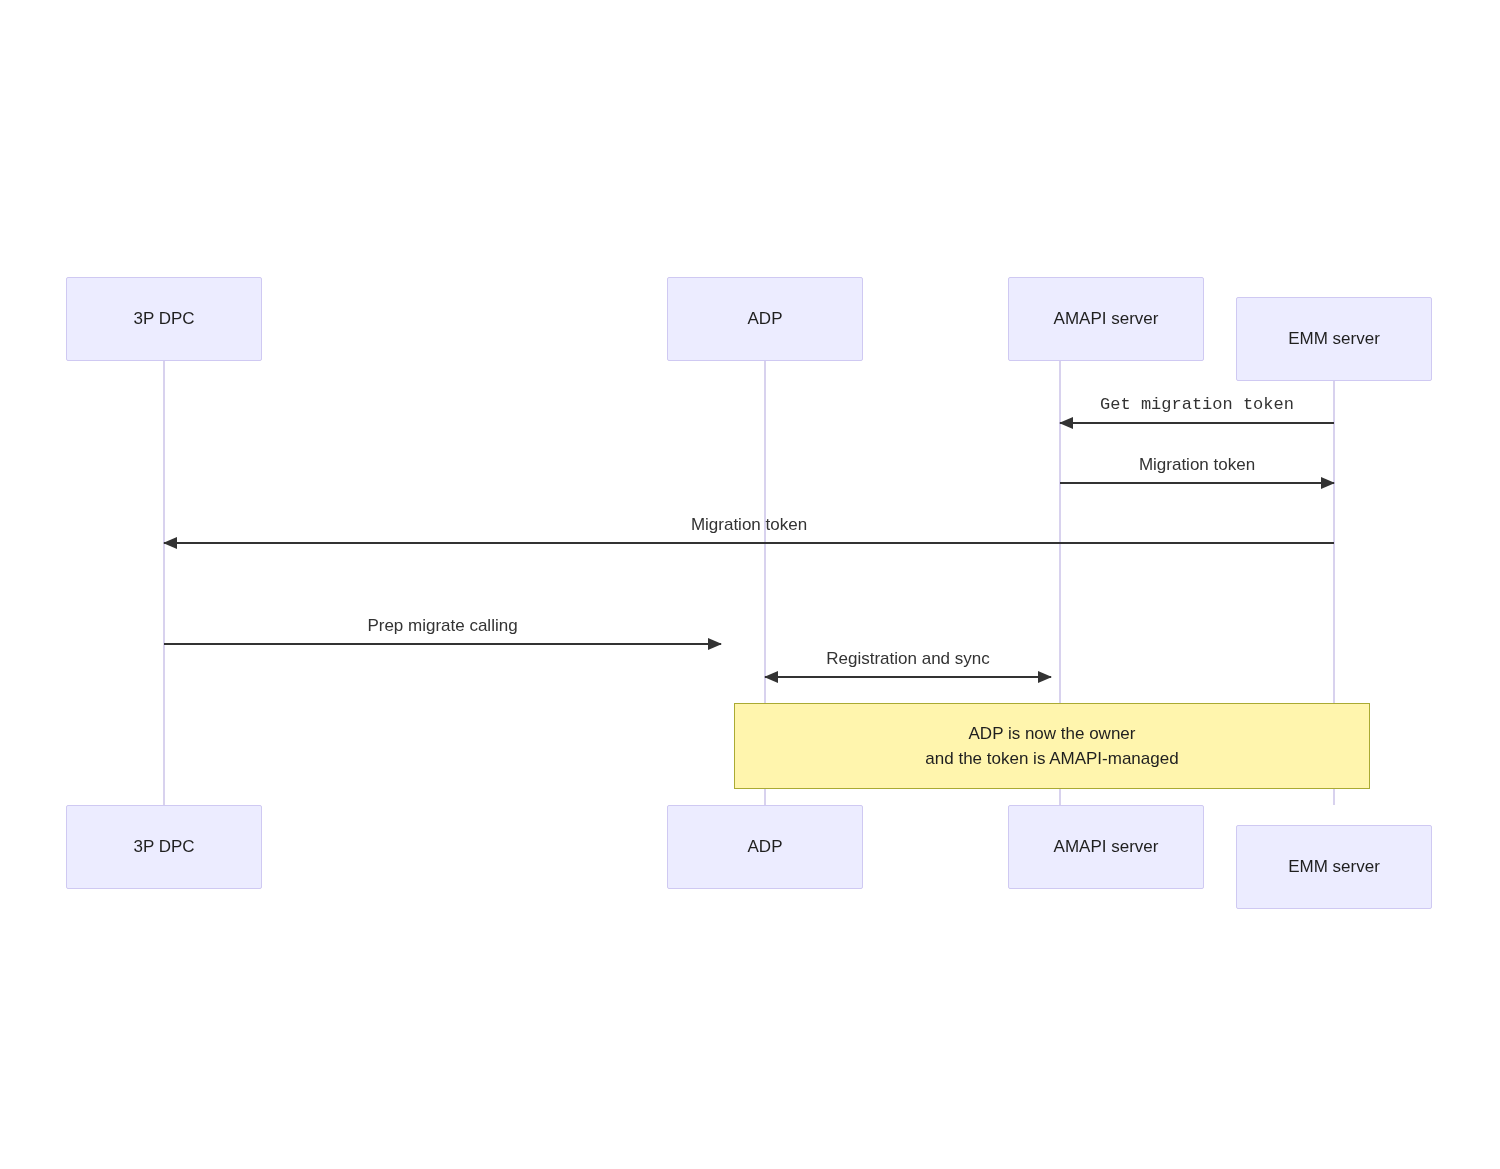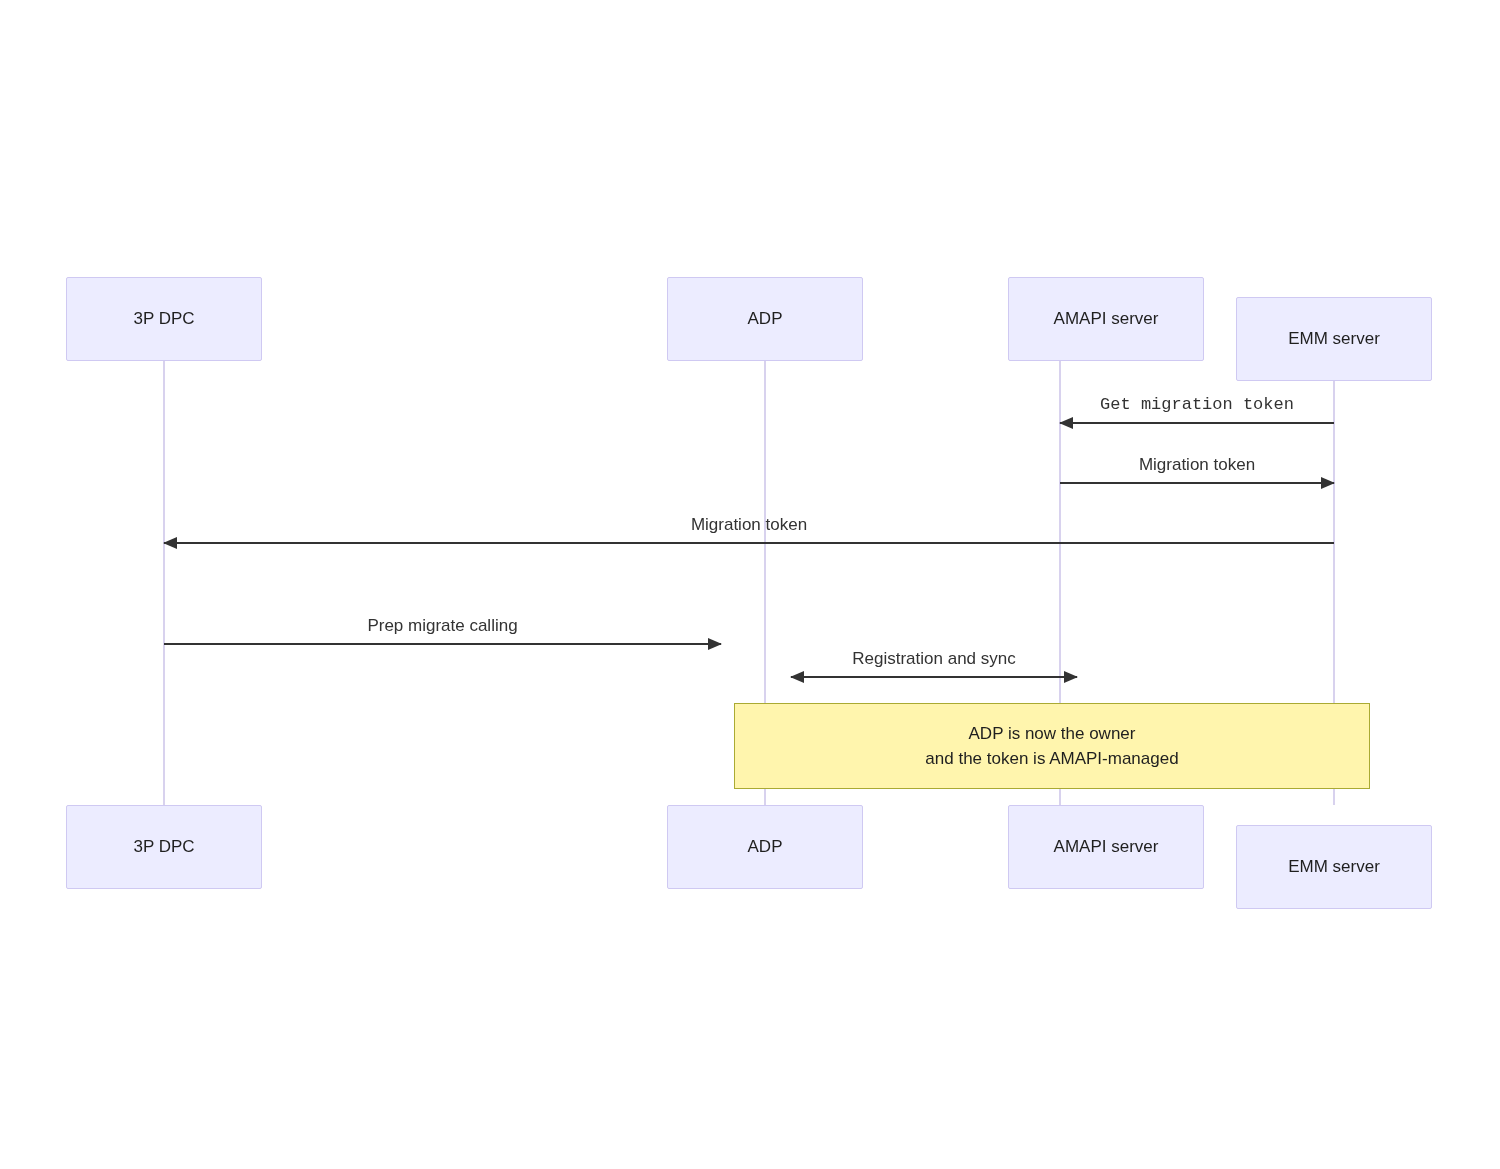--- a/index.html
+++ b/index.html
@@ -85,21 +85,21 @@
     border-top: 6px solid transparent;
     border-bottom: 6px solid transparent;
   }
   .head.left  { left: -1px;  border-right: 14px solid #333333; }
   .head.right { right: -1px; border-left: 14px solid #333333; }
 
   .m1 { left: 1060px; top: 393px; width: 274px; font-family: Liberation Mono, monospace; }
   .m2 { left: 1060px; top: 453px; width: 274px; }
   .m3 { left: 164px;  top: 513px; width: 1170px; }
   .m4 { left: 164px;  top: 575px; width: 557px; margin-top: 39px; }
-  .m5 { left: 765px;  top: 647px; width: 286px; padding-left: 26px; }
+  .m5 { left: 765px;  top: 647px; width: 286px; }
 
   
   .note {
     position: absolute;
     left: 734px;
     top: 703px;
     width: 636px;
     height: 86px;
     box-sizing: border-box;
     background: #FFF5AD;

